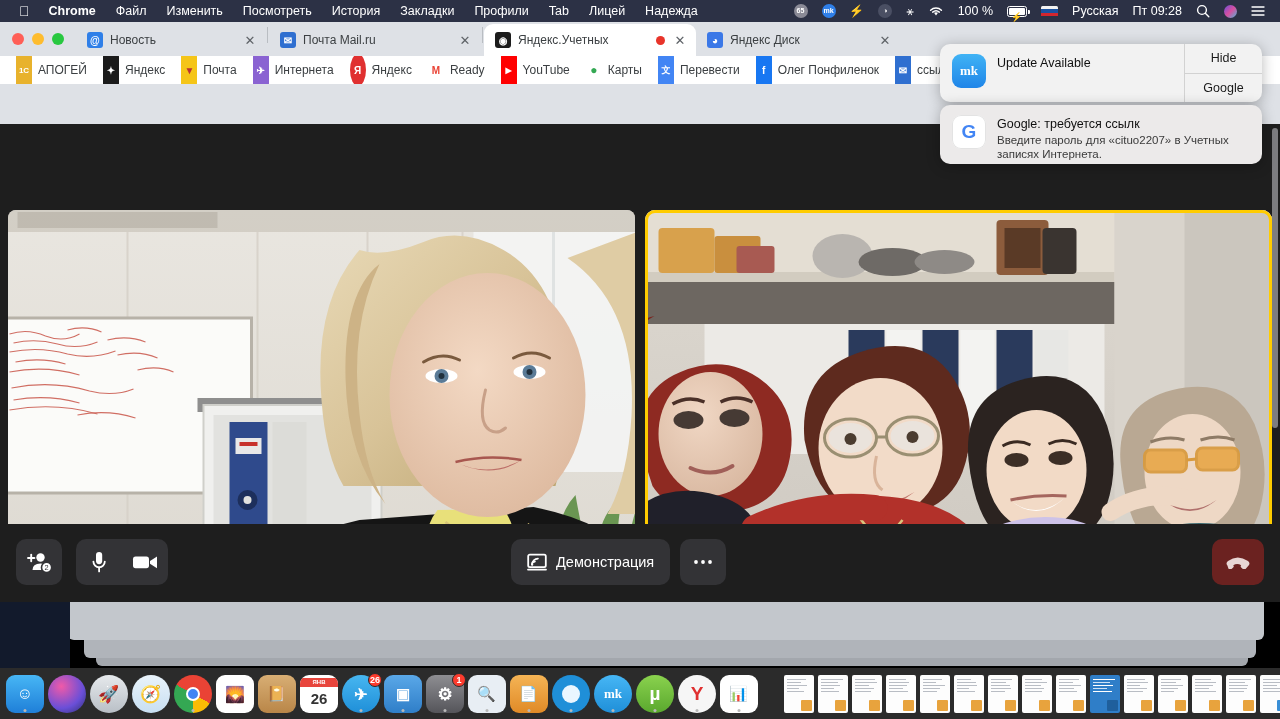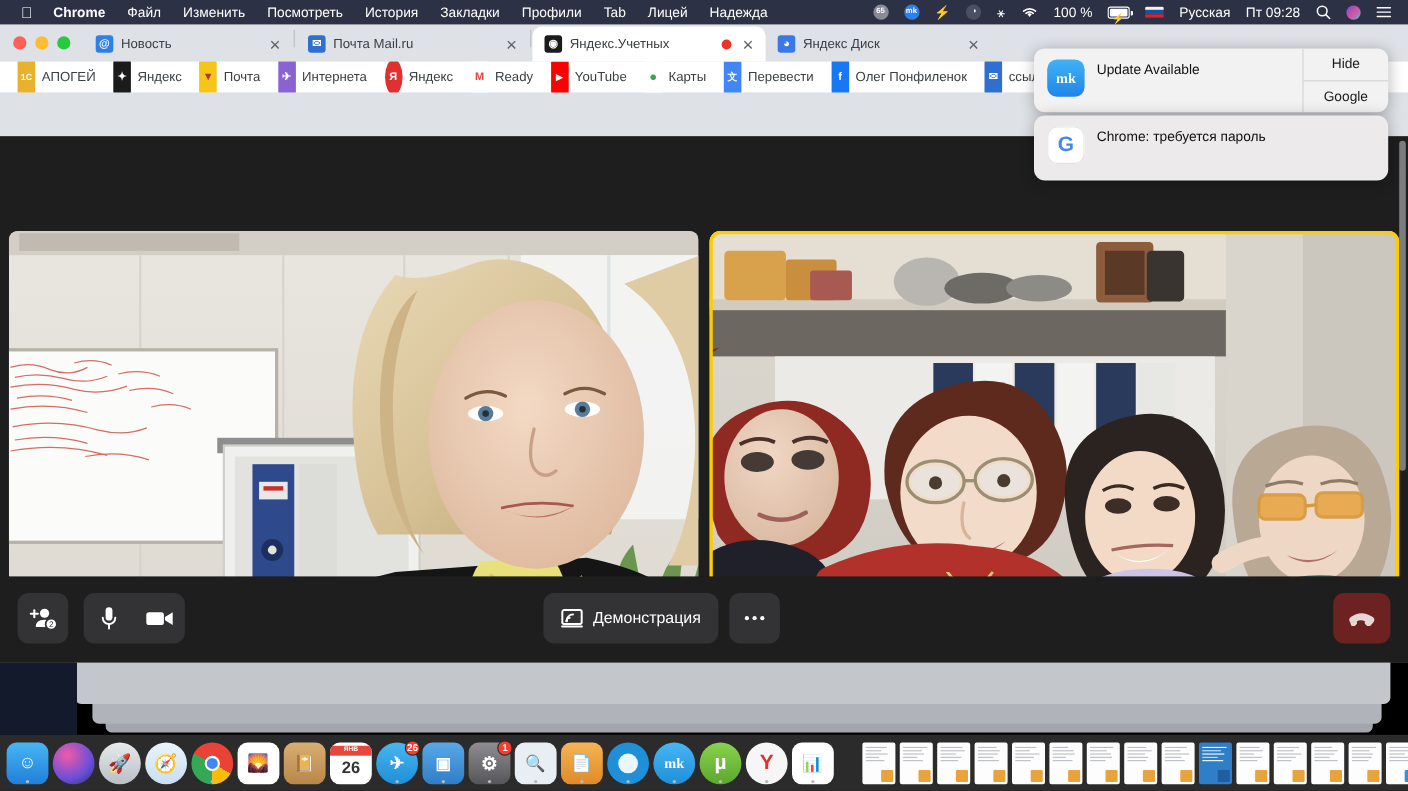--- a/index.html
+++ b/index.html
@@ -604,21 +604,21 @@
               </div>
               <div class="cbtn sq">
                 <svg width="26" height="18" viewBox="0 0 26 18">
                   <rect x="1" y="3.6" width="16" height="11.6" rx="2.6" fill="#fff"></rect>
                   <path d="M18 8 L25 3.6 V15.2 L18 10.8 Z" fill="#fff"></path>
                 </svg>
               </div>
             </div>
           </div>
 
-          <div class="cgroup" style="left:494px; top:15px; gap:10px;">
+          <div class="cgroup" style="left:511px; top:15px; gap:10px;">
             <div class="cbtn">
               <svg width="20" height="18" viewBox="0 0 20 18">
                 <rect x="1.2" y="1.6" width="17.6" height="12.6" rx="1.6" fill="none" stroke="#fff" stroke-width="1.8"></rect>
                 <line x1="1" y1="16.6" x2="19" y2="16.6" stroke="#fff" stroke-width="1.8" stroke-linecap="round"></line>
                 <path d="M5 11.6 a6 6 0 0 1 6 -6" stroke="#fff" stroke-width="1.6" fill="none" stroke-linecap="round"></path>
                 <path d="M5 11.6 a3 3 0 0 1 3 -3" stroke="#fff" stroke-width="1.6" fill="none" stroke-linecap="round"></path>
                 <circle cx="5.2" cy="11.6" r="1.1" fill="#fff"></circle>
               </svg>
               <span>Демонстрация</span>
             </div>
@@ -659,21 +659,22 @@
       <div class="act">Google</div>
     </div>
   </div>
 
   <div class="notif" style="left:940px; top:105px; width:322px; height:59px; background:#eceaea;">
     <div class="body">
       <div class="ico g-ico">
           <span style="color:#4285f4;">G</span>
         </div>
       <div class="txt">
-        <div class="t1">Chrome: требуется пароль</div>
+        <div class="t1">Google: требуется ссылк</div>
+        <div class="t2">Введите пароль для «cituo2207» в Учетных записях Интернета.</div>
       </div>
     </div>
   </div>
 
   <div class="dock">
     <div class="dockseg">
       <div class="dicon rnd" style="background:linear-gradient(180deg,#47b6f5,#1f7fd8);border-radius:9px;">
           <span style="font-size:16px;">☺</span>
           <span class="dot"></span>
         </div>

